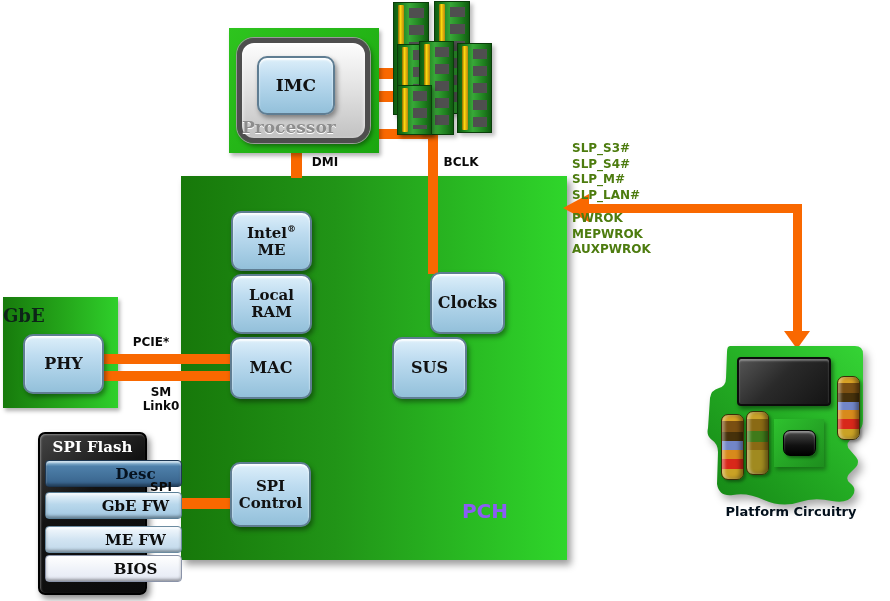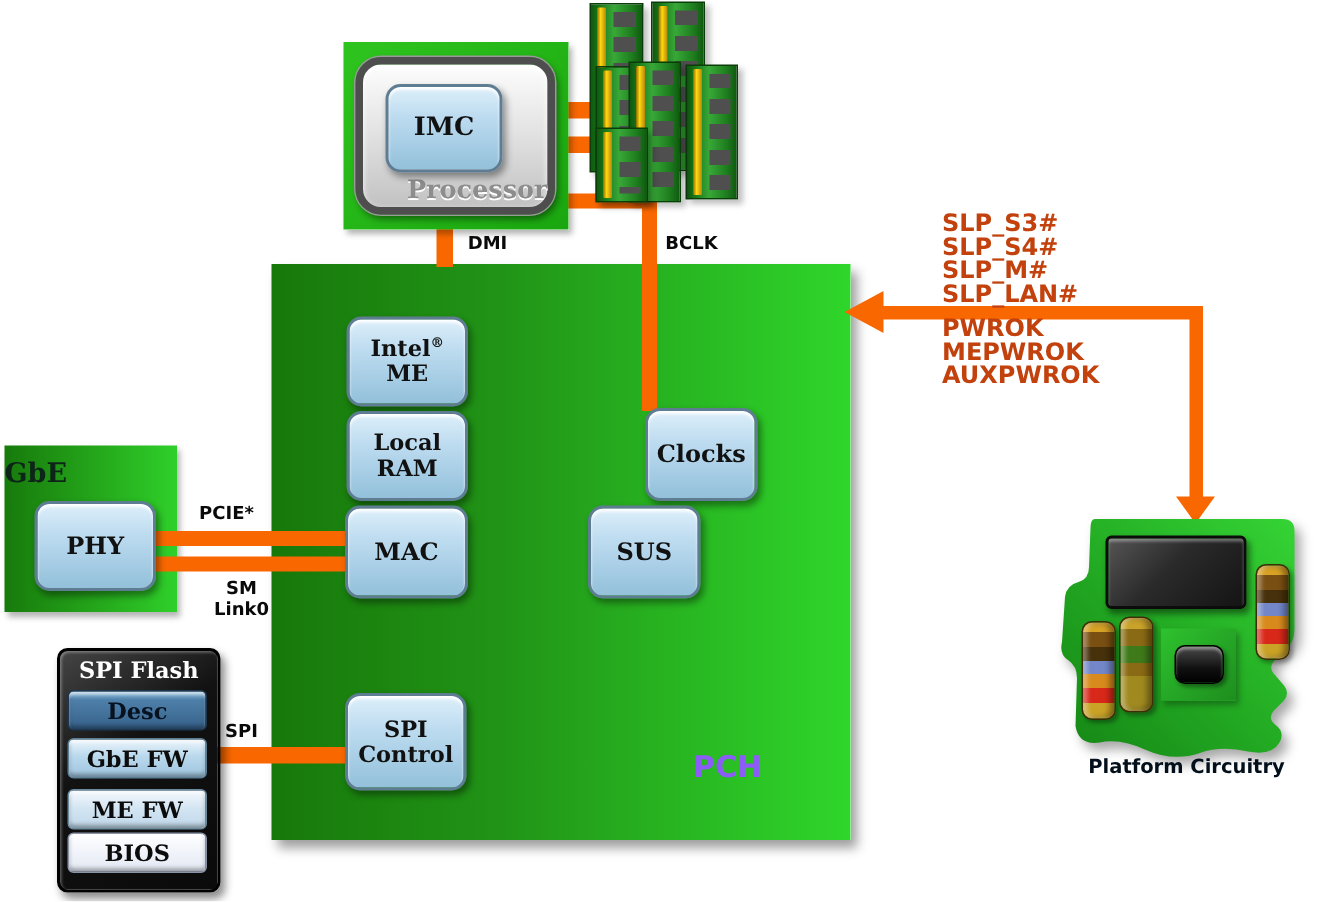--- a/index.html
+++ b/index.html
@@ -16,21 +16,21 @@
   .gbe-panel{position:absolute;left:3px;top:297px;width:115px;height:111px;z-index:0;
     background:linear-gradient(90deg,#177a0c 0%,#25a81b 55%,#2fd02b 100%);
     box-shadow:2px 3px 4px rgba(0,0,0,.3);}
   .gbe-title{position:absolute;left:0;top:8px;width:100%;
     font-family:"DejaVu Serif",serif;font-weight:bold;font-size:18px;color:#0d2418;}
 
   .proc-chip{position:absolute;left:8px;top:10px;right:9px;bottom:10px;border-radius:17px;
     border:5px solid #4e4e4e;
     background:linear-gradient(180deg,#fdfdfd 0%,#e4e4e4 45%,#c2c2c2 100%);
     box-shadow:0 0 0 1px #9a9a9a,inset 0 2px 4px rgba(255,255,255,.95),2px 3px 5px rgba(0,0,0,.45);}
-  .proc-label{position:absolute;left:0;bottom:1px;width:100%;text-align:right;
+  .proc-label{position:absolute;left:0;bottom:1px;width:100%;text-align:left;
     font-family:"DejaVu Serif",serif;font-weight:bold;font-size:17px;color:#8d8d8d;
     text-shadow:0 1px 0 #fff;}
 
   
   .chipbox{position:absolute;z-index:3;border:2px solid #5f7d92;border-radius:10px;
     background:linear-gradient(180deg,#ddeffa 0%,#bedcf0 35%,#a3cbe3 75%,#93c0da 100%);
     box-shadow:2px 3px 5px rgba(0,0,0,.4),inset 0 2px 2px rgba(255,255,255,.95);
     display:flex;flex-direction:column;align-items:center;justify-content:center;
     font-family:"DejaVu Serif",serif;font-weight:bold;color:#111;font-size:15px;
     line-height:1.12;text-align:center;}
@@ -43,43 +43,43 @@
     border-right:24px solid #f96800;}
   .arrow-down{position:absolute;width:0;height:0;z-index:1;
     border-left:13px solid transparent;border-right:13px solid transparent;
     border-top:18px solid #f96800;}
 
   
   .buslabel{position:absolute;z-index:6;font-family:"DejaVu Sans",sans-serif;font-weight:bold;
     font-size:12px;color:#0a0a0a;text-align:center;line-height:1.2;}
   .pch-label{position:absolute;left:445px;top:499px;width:80px;z-index:5;text-align:center;
     font-family:"DejaVu Sans",sans-serif;font-weight:bold;font-size:20px;color:#8b5cf6;}
-  .signals{position:absolute;left:628px;z-index:6;font-family:"DejaVu Sans",sans-serif;
-    font-weight:bold;font-size:16px;color:#c2410c;line-height:15.5px;}
+  .signals{position:absolute;left:572px;z-index:6;font-family:"DejaVu Sans",sans-serif;
+    font-weight:bold;font-size:12px;color:#4d7c0f;line-height:15.5px;}
 
   
   .dimm{position:absolute;border:1px solid #0a3d0a;
     background:linear-gradient(90deg,#0f5a0f 0%,#1b7a1b 18%,#38a838 45%,#1e7d1e 80%,#0f5a0f 100%);
     box-shadow:3px 3px 4px rgba(0,0,0,.25);}
   .dimm .stripe{position:absolute;left:4px;top:2px;bottom:2px;width:6px;border-radius:1px;
     background:linear-gradient(90deg,#8a6700,#ffd90f 40%,#b8860b);}
   .dimm .chips{position:absolute;left:15px;right:4px;top:5px;bottom:5px;
     background:repeating-linear-gradient(180deg,#4f4f4f 0 10px,rgba(0,0,0,0) 10px 17px);}
 
   
   .spiflash{position:absolute;left:38px;top:432px;width:105px;height:159px;z-index:3;
     background:linear-gradient(145deg,#454545 0%,#121212 40%,#0a0a0a 100%);
     border:2px solid #000;border-radius:7px;
     box-shadow:inset 1px 1px 2px rgba(255,255,255,.35),3px 4px 6px rgba(0,0,0,.45);}
   .spiflash-title{position:absolute;left:0;top:4px;width:100%;text-align:center;color:#fff;
     font-family:"DejaVu Serif",serif;font-weight:bold;font-size:15px;}
   .flash-item{position:absolute;left:5px;width:91px;height:25px;border-radius:4px;
     display:flex;align-items:center;justify-content:center;
     font-family:"DejaVu Serif",serif;font-weight:bold;font-size:15px;color:#0c0c0c;
-    box-shadow:inset 0 2px 2px rgba(255,255,255,.55),inset 0 -2px 3px rgba(0,0,0,.35);}
+    box-shadow:inset 0 2px 2px rgba(255,255,255,.55),inset 0 -2px 3px rgba(0,0,0,.35);padding-left:44px;}
   .item-desc{top:26px;border:1px solid #1d3752;color:#06121f;
     background:linear-gradient(180deg,#9cc6e0 0%,#4e80aa 22%,#416f98 65%,#35608a 100%);}
   .item-gbefw{top:58px;border:1px solid #5b7f96;
     background:linear-gradient(180deg,#eef6fc 0%,#b9d8ec 45%,#a0c6e0 100%);}
   .item-mefw{top:92px;border:1px solid #6b8ba0;
     background:linear-gradient(180deg,#f4f9fd 0%,#d2e4f2 50%,#c0d8ea 100%);}
   .item-bios{top:121px;border:1px solid #8a93a8;
     background:linear-gradient(180deg,#ffffff 0%,#f0f3f9 50%,#e4e9f4 100%);}
 
   

